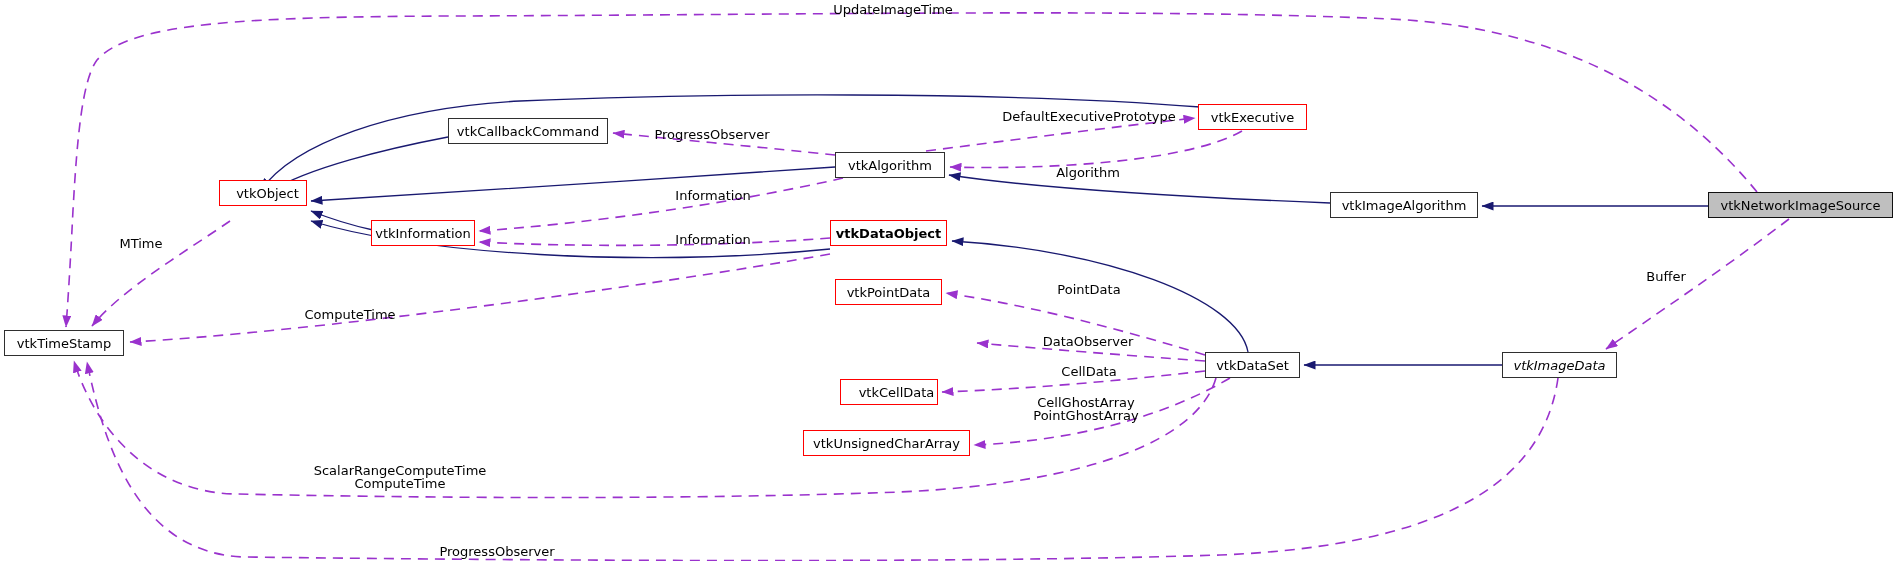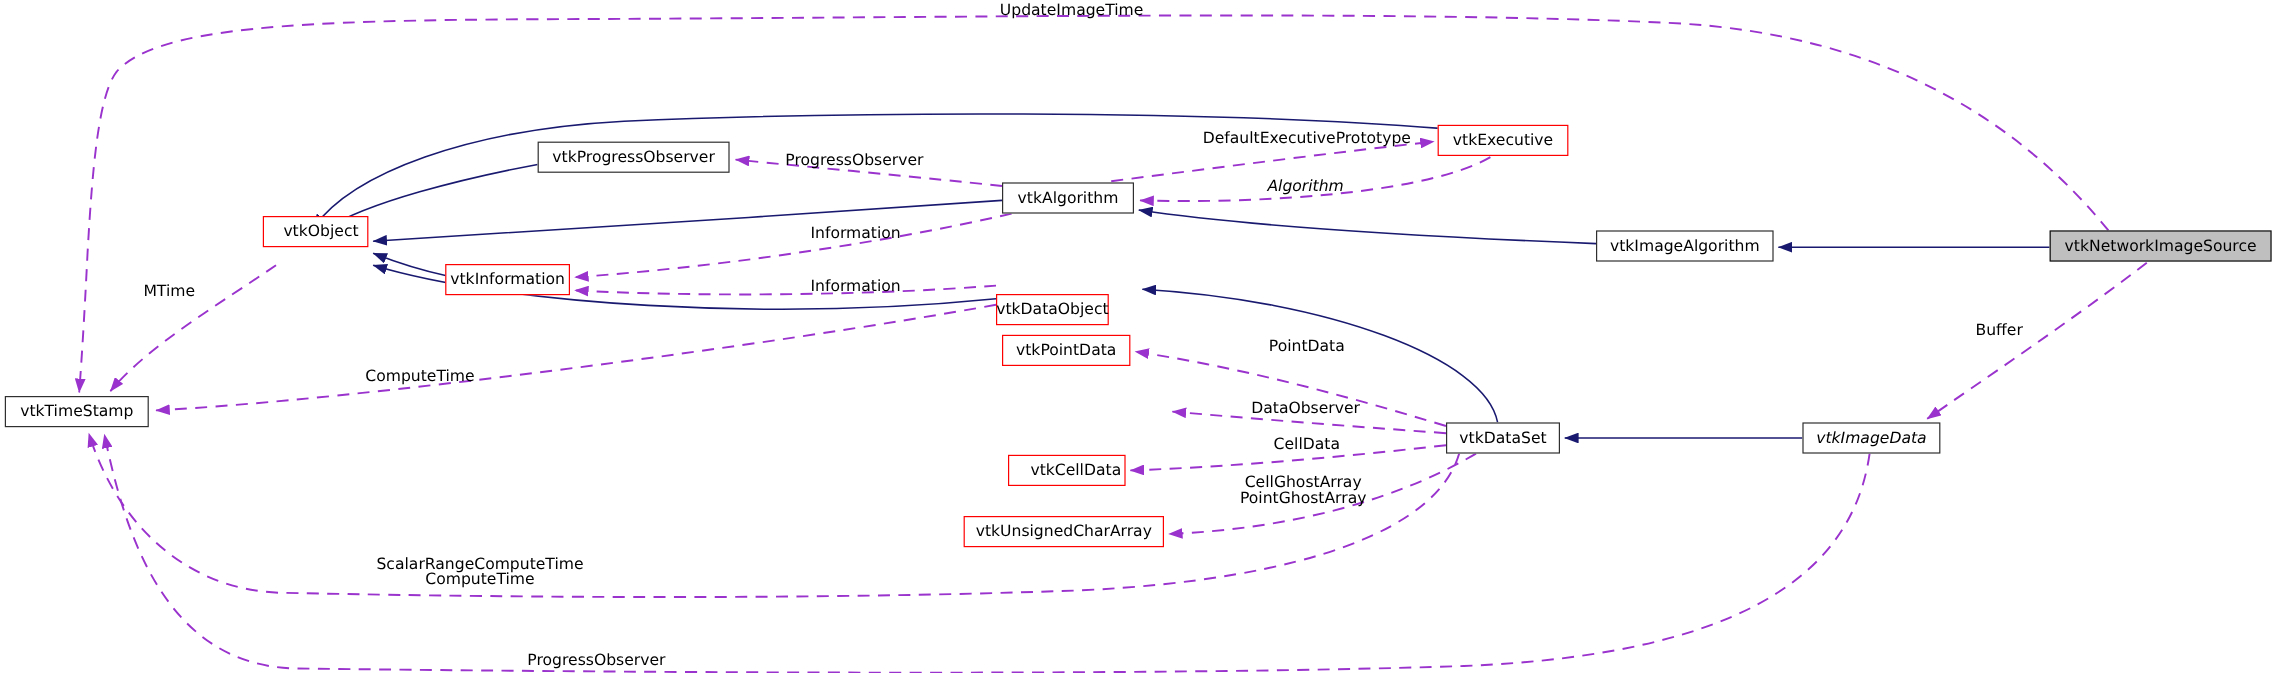--- a/index.html
+++ b/index.html
@@ -72,42 +72,42 @@
     <path class="use" d="M 830,238 C 715,247 570,247 479,242" marker-end="url(#ah-use)"></path>
     <path class="use" d="M 1205,355 C 1112,327 1032,306 946,293" marker-end="url(#ah-use)"></path>
     <path class="use" d="M 1205,361 C 1122,355 1046,349 977,343" marker-end="url(#ah-use)"></path>
     <path class="use" d="M 1205,371 C 1117,381 1027,389 942,392" marker-end="url(#ah-use)"></path>
     <path class="use" d="M 1230,378 C 1162,418 1072,441 974,445" marker-end="url(#ah-use)"></path>
     <path class="use" d="M 1789,219 C 1725,268 1652,317 1606,349" marker-end="url(#ah-use)"></path>
   </svg>
 
 <div class="node plain" style="left: 4px; top: 330px; width: 120px; height: 26px;">vtkTimeStamp</div>
     <div class="node truncated" style="left: 219px; top: 180px; width: 88px; height: 26px; padding-left: 12px;">vtkObject</div>
-    <div class="node plain" style="left: 448px; top: 118px; width: 160px; height: 26px;">vtkProgressObserver</div>
+    <div class="node plain" style="left: 448px; top: 118px; width: 160px; height: 26px;">vtkCallbackCommand</div>
     <div class="node truncated" style="left: 371px; top: 220px; width: 104px; height: 26px;">vtkInformation</div>
     <div class="node plain" style="left: 835px; top: 152px; width: 110px; height: 26px;">vtkAlgorithm</div>
     <div class="node truncated" style="left: 1198px; top: 104px; width: 109px; height: 26px;">vtkExecutive</div>
     <div class="node plain" style="left: 1330px; top: 192px; width: 148px; height: 26px;">vtkImageAlgorithm</div>
     <div class="node current" style="left: 1708px; top: 192px; width: 185px; height: 26px;">vtkNetworkImageSource</div>
-    <div class="node truncated" style="left: 830px; top: 245px; width: 94px; height: 26px;">vtkDataObject</div>
+    <div class="node truncated" style="left: 830px; top: 220px; width: 117px; height: 26px; font-weight: bold;">vtkDataObject</div>
     <div class="node truncated" style="left: 835px; top: 279px; width: 107px; height: 26px;">vtkPointData</div>
     <div class="node truncated" style="left: 840px; top: 379px; width: 98px; height: 26px; padding-left: 18px;">vtkCellData</div>
     <div class="node truncated" style="left: 803px; top: 430px; width: 167px; height: 26px;">vtkUnsignedCharArray</div>
     <div class="node plain" style="left: 1205px; top: 352px; width: 95px; height: 26px;">vtkDataSet</div>
     <div class="node plain" style="left: 1502px; top: 352px; width: 115px; height: 26px; font-style: italic;">vtkImageData</div>
     <div class="edge-label" style="left: 893px; top: 9px;">
       <div>UpdateImageTime</div>
     </div>
     <div class="edge-label" style="left: 712px; top: 134px;">
       <div>ProgressObserver</div>
     </div>
     <div class="edge-label" style="left: 1089px; top: 116px;">
       <div>DefaultExecutivePrototype</div>
     </div>
-    <div class="edge-label" style="left: 1088px; top: 156px; font-style: italic;">
+    <div class="edge-label" style="left: 1088px; top: 172px;">
       <div>Algorithm</div>
     </div>
     <div class="edge-label" style="left: 713px; top: 195px;">
       <div>Information</div>
     </div>
     <div class="edge-label" style="left: 713px; top: 239px;">
       <div>Information</div>
     </div>
     <div class="edge-label" style="left: 141px; top: 243px;">
       <div>MTime</div>

